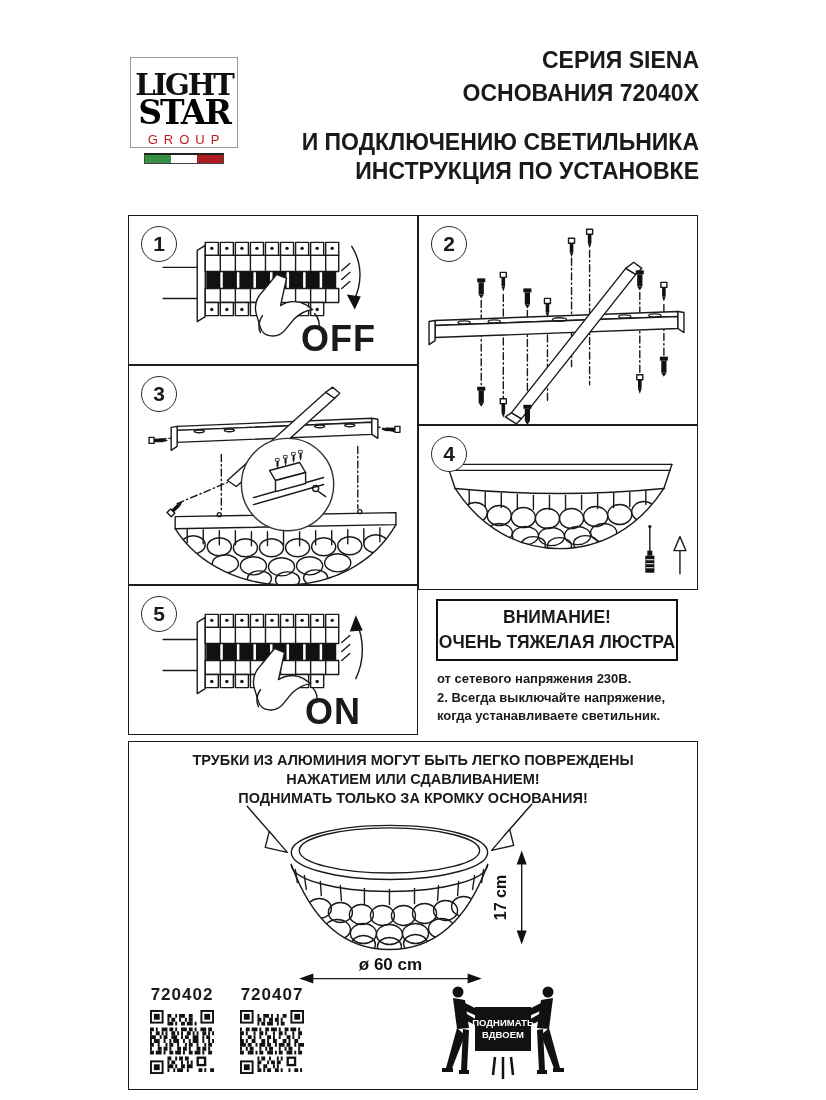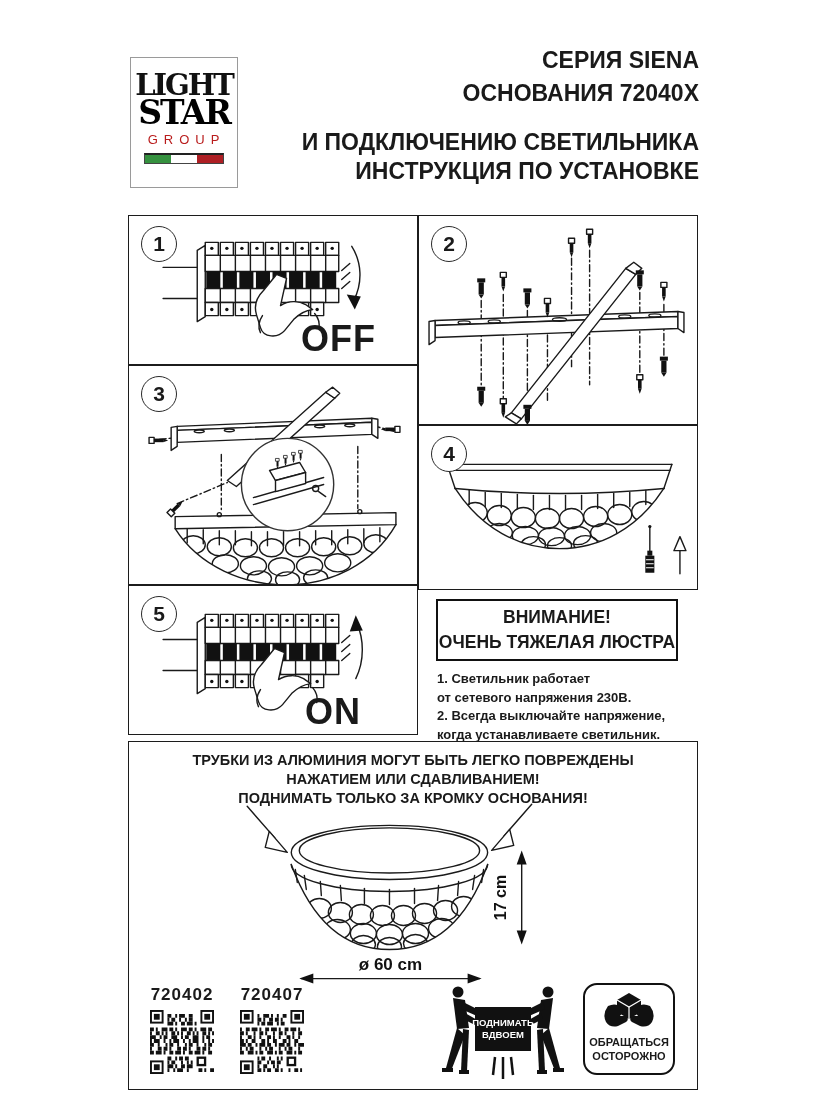--- a/index.html
+++ b/index.html
@@ -1,20 +1,20 @@
 <!DOCTYPE html>
 <html><head>
 <meta charset="utf-8">
 <style>
   html,body{margin:0;padding:0;background:#e8e8e8;}
   .page{position:relative;width:826px;height:1100px;background:#ffffff;margin:0 auto;
         font-family:"Liberation Sans",sans-serif;color:#1a1a1a;overflow:hidden;}
 
   
-  .logo{position:absolute;left:130px;top:57px;width:108px;height:131px;border:1px solid #9a9a9a;
+  .logo{position:absolute;left:130px;top:57px;width:108px;height:91px;border:1px solid #9a9a9a;
         background:#fff;text-align:center;box-sizing:border-box;padding-top:14px;}
   .logo-word1{font-family:"DejaVu Serif",serif;font-weight:bold;font-size:29px;letter-spacing:-2px;line-height:26px;color:#111;}
   .logo-word2{font-family:"DejaVu Serif",serif;font-weight:bold;font-size:33px;letter-spacing:-2px;line-height:30px;color:#000000;}
   .logo-word3{font-size:13px;letter-spacing:6px;color:#b91c1c;margin-top:4px;margin-left:5px;}
   .logo-flag{display:flex;width:78px;height:8px;margin:6px auto 0;border:1px solid #444;border-top:2px solid #222;}
   .logo-flag span{flex:1;}
 
   .hdr-right{position:absolute;right:127px;text-align:right;font-weight:bold;}
   .hdr-series{top:44px;font-size:23px;line-height:33px;}
   .hdr-title{top:128px;font-size:23px;line-height:29px;}
@@ -437,21 +437,20 @@
       </svg>
       <div class="biglabel lbl-on">ON</div>
     </div>
 
     <div class="warnarea">
       <div class="attnbox">
         <div>ВНИМАНИЕ!</div>
         <div>ОЧЕНЬ ТЯЖЕЛАЯ ЛЮСТРА</div>
       </div>
       <div class="notes">
-        <div>1. Светильник работает</div>
         <div>от сетевого напряжения 230В.</div>
         <div>2. Всегда выключайте напряжение,</div>
         <div>когда устанавливаете светильник.</div>
       </div>
     </div>
 
     <div class="panel bottom">
       <div class="warnlines">
         <div>ТРУБКИ ИЗ АЛЮМИНИЯ МОГУТ БЫТЬ ЛЕГКО ПОВРЕЖДЕНЫ</div>
         <div>НАЖАТИЕМ ИЛИ СДАВЛИВАНИЕМ!</div>
@@ -584,28 +583,15 @@
           <text x="62" y="43" text-anchor="middle" font-size="9.5" class="boxtext">ПОДНИМАТЬ</text>
           <text x="62" y="55" text-anchor="middle" font-size="9.5" class="boxtext">ВДВОЕМ</text>
           <g stroke="#111" stroke-width="2.5" fill="none">
             <line x1="54" y1="74" x2="52" y2="92"></line>
               <line x1="62" y1="74" x2="62" y2="96"></line>
               <line x1="70" y1="74" x2="72" y2="92"></line>
           </g>
         </svg>
       </div>
 
-      <div class="carebox">
-        <svg width="58" height="37" viewBox="0 0 58 37">
-          <polygon points="29,1 41,8 41,20 29,27 17,20 17,8" fill="#111"></polygon>
-          <polyline points="17,8 29,15 41,8" fill="none" stroke="#fff" stroke-width="1.2"></polyline>
-          <line x1="29" y1="15" x2="29" y2="27" stroke="#fff" stroke-width="1.2"></line>
-          <path d="M8,14 Q2,22 6,30 Q10,36 18,34 L26,30 Q29,28 27,24 L20,24 Q24,20 22,16 Q16,10 8,14 Z" fill="#111"></path>
-          <path d="M8,14 Q2,22 6,30 Q10,36 18,34 L26,30 Q29,28 27,24 L20,24 Q24,20 22,16 Q16,10 8,14 Z" fill="#111" transform="translate(58,0) scale(-1,1)"></path>
-        </svg>
-        <div class="caretxt">
-          <div>ОБРАЩАТЬСЯ</div>
-          <div>ОСТОРОЖНО</div>
-        </div>
-      </div>
     </div>
   </div>
 </div>
 
 </body></html>

